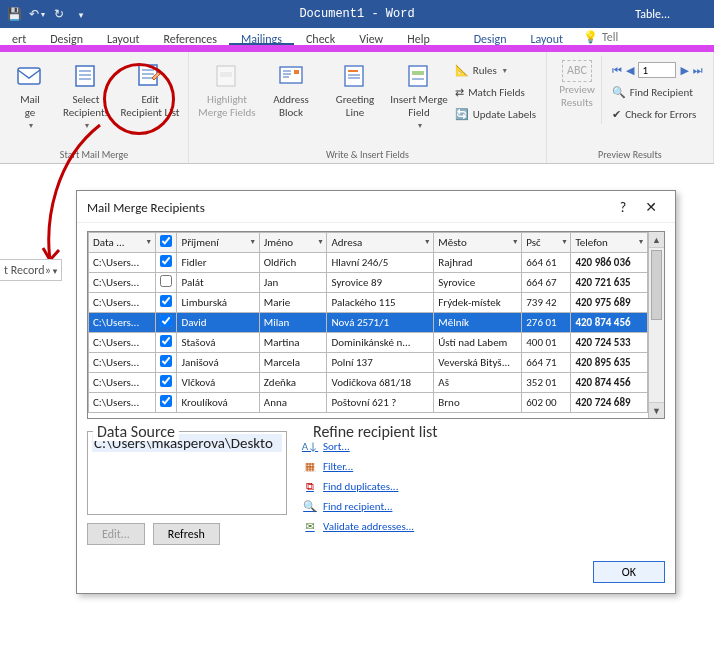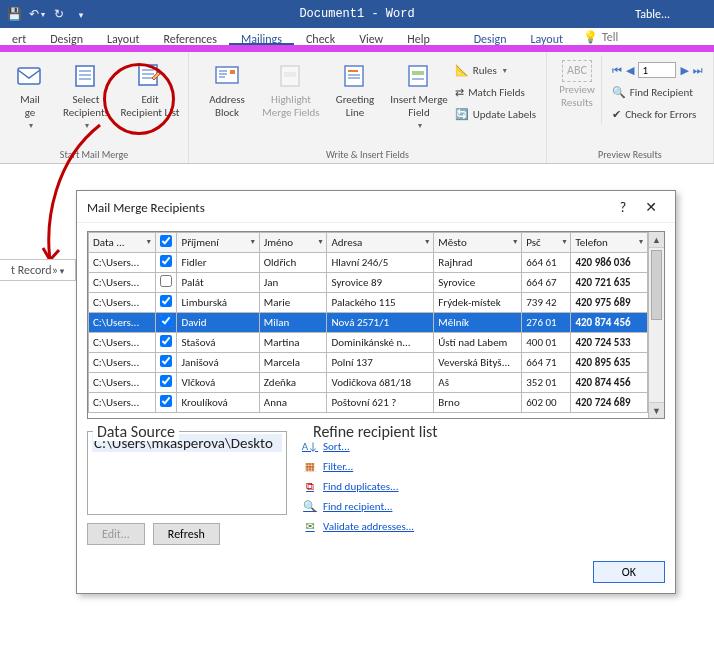--- a/index.html
+++ b/index.html
@@ -31,21 +31,21 @@
   .rbtn-big.disabled { color: #a0a0a0; }
   .rbtn-small { display:flex; align-items:center; gap:4px; height: 20px; padding: 0 4px; cursor:pointer; white-space: nowrap; }
   .caret { font-size: 8px; padding-left:2px; color:#666; }
   .vcol { display:flex; flex-direction:column; justify-content:flex-start; gap:2px; padding-top:4px;}
 
   
   .callout-circle { position:absolute; border: 3px solid #C00000; border-radius: 50%; width: 72px; height: 72px; left: 103px; top: 63px; pointer-events: none; }
   .callout-arrow { position:absolute; left:35px; top:120px; pointer-events:none; }
 
   
-  .left-frag { position:absolute; left:0; top:259px; background:#fff; border:1px solid #c6c6c6; border-left:none; padding:4px 11px; font-size:12px; color:#555; height:22px; display:flex; align-items:center; }
+  .left-frag { position:absolute; left:0; top:259px; background:#fff; border:1px solid #c6c6c6; border-left:none; padding:4px 4px; font-size:12px; color:#555; height:22px; display:flex; align-items:center; }
   .left-frag .chev { font-size:9px; padding-left:2px; }
 
   
   .dialog { position:absolute; left:76px; top:190px; width:600px; background:#fff; border:1px solid #888; box-shadow: 3px 3px 6px rgba(0,0,0,.25); font-size:12px; color:#222; }
   .dlg-title { display:flex; align-items:center; padding: 8px 10px 6px; border-bottom:1px solid #eee; }
   .dlg-title .t { flex:1; font-size:13px; }
   .dlg-title .hbtn { width:28px; text-align:center; font-size:14px; cursor:pointer; }
   .dlg-body { padding: 8px 10px 10px; }
   .dlg-instr { font-size:11px; line-height:1.35; margin-bottom:6px; }
   .dlg-instr b { font-weight:bold; }
@@ -163,42 +163,42 @@
         </span>
         <span class="rlabel" style="white-space:pre-line">Edit
 Recipient List</span>
       </div>
     </div>
     <div class="glabel">Start Mail Merge</div>
   </div>
 
   <div class="group">
     <div class="row">
+      <div class="rbtn-big disabled">
+        <span class="ricon">
+          <svg width="28" height="28" opacity=".4">
+              <rect x="4" y="4" width="18" height="20" fill="#fff" stroke="#888"></rect>
+              <rect x="7" y="10" width="12" height="5" fill="#ddd"></rect>
+            </svg>
+        </span>
+        <span class="rlabel" style="white-space:pre-line">Highlight
+Merge Fields</span>
+      </div>
       <div class="rbtn-big">
         <span class="ricon">
           <svg width="28" height="28">
               <rect x="3" y="5" width="22" height="16" fill="#fff" stroke="#4472C4" stroke-width="1.3"></rect>
               <line x1="6" y1="9" x2="14" y2="9" stroke="#4472C4"></line>
               <line x1="6" y1="12" x2="14" y2="12" stroke="#4472C4"></line>
               <line x1="6" y1="15" x2="12" y2="15" stroke="#4472C4"></line>
               <rect x="17" y="8" width="5" height="4" fill="#ED7D31"></rect>
             </svg>
         </span>
         <span class="rlabel" style="white-space:pre-line">Address
 Block</span>
-      </div>
-      <div class="rbtn-big disabled">
-        <span class="ricon">
-          <svg width="28" height="28" opacity=".4">
-              <rect x="4" y="4" width="18" height="20" fill="#fff" stroke="#888"></rect>
-              <rect x="7" y="10" width="12" height="5" fill="#ddd"></rect>
-            </svg>
-        </span>
-        <span class="rlabel" style="white-space:pre-line">Highlight
-Merge Fields</span>
       </div>
       <div class="rbtn-big">
         <span class="ricon">
           <svg width="28" height="28">
               <rect x="4" y="4" width="18" height="20" fill="#fff" stroke="#4472C4" stroke-width="1.3"></rect>
               <line x1="7" y1="9" x2="17" y2="9" stroke="#ED7D31" stroke-width="2"></line>
               <line x1="7" y1="13" x2="19" y2="13" stroke="#4472C4"></line>
               <line x1="7" y1="16" x2="19" y2="16" stroke="#4472C4"></line>
             </svg>
         </span>

